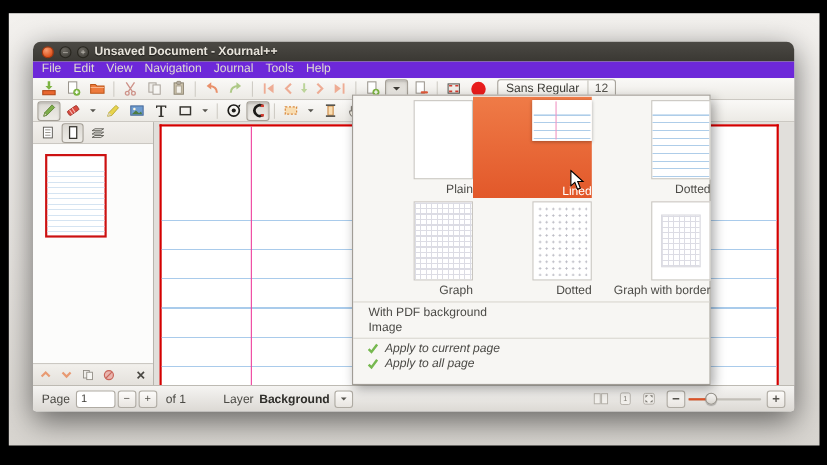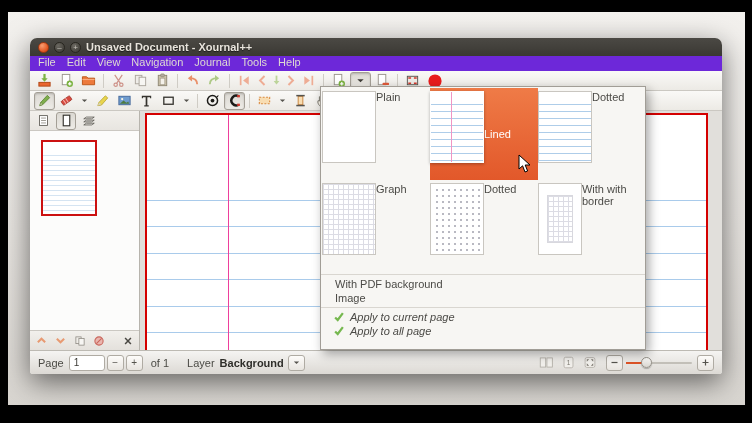--- a/index.html
+++ b/index.html
@@ -76,21 +76,21 @@
   .slider { position:relative; width:66px; height:15px; margin:0 3px; }
   .slider .track { position:absolute; left:0; right:0; top:7px; height:2px; background:#C2BFB8; border-radius:1px; }
   .slider .fill { position:absolute; left:0; width:20px; top:7px; height:2px; background:#DD5327; }
   .slider .knob { position:absolute; left:15px; top:2px; width:11px; height:11px; border-radius:50%;
     background:linear-gradient(#FBFAF8,#D8D5CF); border:1px solid #97938B; box-shadow:0 1px 1px rgba(0,0,0,.25); }
 
   
   .dropdown { position:absolute; left:320px; top:86px; width:326px; height:264px; z-index:50;
     background:#F7F6F3; border:1px solid #A19D96; box-shadow:3px 4px 10px rgba(0,0,0,.35); }
   .tpl-grid { display:grid; grid-template-columns:repeat(3,108px); padding:1px 0 0 1px; }
-  .tpl-card { height:92px; display:flex; flex-direction:row; align-items:flex-start; }
+  .tpl-card { height:92px; display:flex; flex-direction:column; align-items:flex-end; }
   .tpl-card.selected { background:linear-gradient(#EF7B47,#E2582A); }
   .tpl-thumb { width:54px; height:72px; margin-top:3px; background:#FFF; border:1px solid #C9C6C0; position:relative; overflow:hidden; }
   .tpl-card.selected .tpl-thumb { border-color:#FFF; box-shadow:0 1px 3px rgba(0,0,0,.3); }
   .tpl-label { font-size:11px; color:#4C4B47; margin-top:3px; }
   .tpl-card.selected .tpl-label { color:#FFF;margin-top:40px; }
   .th-lines { position:absolute; left:0; right:0; top:12px; bottom:0;
     background:repeating-linear-gradient(to bottom,#AECDE9 0,#AECDE9 1px,transparent 1px,transparent 7px); }
   .th-vline { position:absolute; left:20px; top:0; bottom:0; width:1px; background:#F095C4; }
   .th-grid { position:absolute; inset:0;
     background-image:repeating-linear-gradient(to right,#DCDCE4 0,#DCDCE4 1px,transparent 1px,transparent 5px),
@@ -242,20 +242,25 @@
       <svg width="15" height="15" viewBox="0 0 16 16">
         <rect x="2.5" y="3.5" width="11" height="9" fill="#EDEBE6" stroke="#57544E"></rect>
         <path d="M3.5 4.5h3v1.6h-3zM9.5 4.5h3v1.6h-3zM3.5 10h3v1.6h-3zM9.5 10h3v1.6h-3z" fill="#D23B2F"></path>
       </svg>
     </div>
     <div class="tb-btn">
       <svg width="16" height="16" viewBox="0 0 16 16">
         <circle cx="8" cy="8" r="6.6" fill="#E81C1C"></circle>
       </svg>
     </div>
+    <div class="font-btn">
+      <span class="fname">Sans Regular</span>
+      <span class="fsep"></span>
+      <span class="fsize">12</span>
+    </div>
   </div>
 
   <div class="toolbar">
     <div class="tb-btn framed">
       <svg width="15" height="15" viewBox="0 0 16 16">
         <path d="M3 13.5 4 10l7-7.5 2.5 2.5L6 12.5z" fill="#7FAE4C" stroke="#567F2C" stroke-width=".8"></path>
         <path d="M3 13.5 4 10l2 2z" fill="#E8DFC8" stroke="#567F2C" stroke-width=".6"></path>
       </svg>
     </div>
     <div class="tb-btn">
@@ -403,21 +408,21 @@
       </div>
     </div>
   </div>
 
   <div class="statusbar">
     <span class="sb-label">Page</span>
     <input class="page-input" value="1" style="">
     <div class="sb-btn">−</div>
     <div class="sb-btn">+</div>
     <span style="margin-left:8px">of 1</span>
-    <span class="sb-label" style="margin-left:18px">Layer</span>
+    <span class="sb-label" style="margin-left:34px">Layer</span>
     <span class="layer-value">Background</span>
     <div class="sb-btn">
       <svg width="9" height="9" viewBox="0 0 12 12">
         <path d="M2.5 4.5 6 8l3.5-3.5z" fill="#55534D"></path>
       </svg>
     </div>
     <div class="sb-spacer"></div>
     <div class="flat-ic">
       <svg width="15" height="13" viewBox="0 0 18 14">
         <rect x="1.5" y="1.5" width="6.5" height="11" fill="#F4F2EE" stroke="#A7A39B"></rect>
@@ -482,21 +487,21 @@
     <div class="tpl-card">
       <div class="tpl-thumb">
         <div class="th-dots"></div>
       </div>
       <div class="tpl-label">Dotted</div>
     </div>
     <div class="tpl-card">
       <div class="tpl-thumb">
         <div class="th-inner-grid"></div>
       </div>
-      <div class="tpl-label">With with border</div>
+      <div class="tpl-label">Graph with border</div>
     </div>
   </div>
   <div class="menu-sep"></div>
   <div class="menu-item">
     <span>With PDF background</span>
   </div>
   <div class="menu-item">
     <span>Image</span>
   </div>
   <div class="menu-sep"></div>

